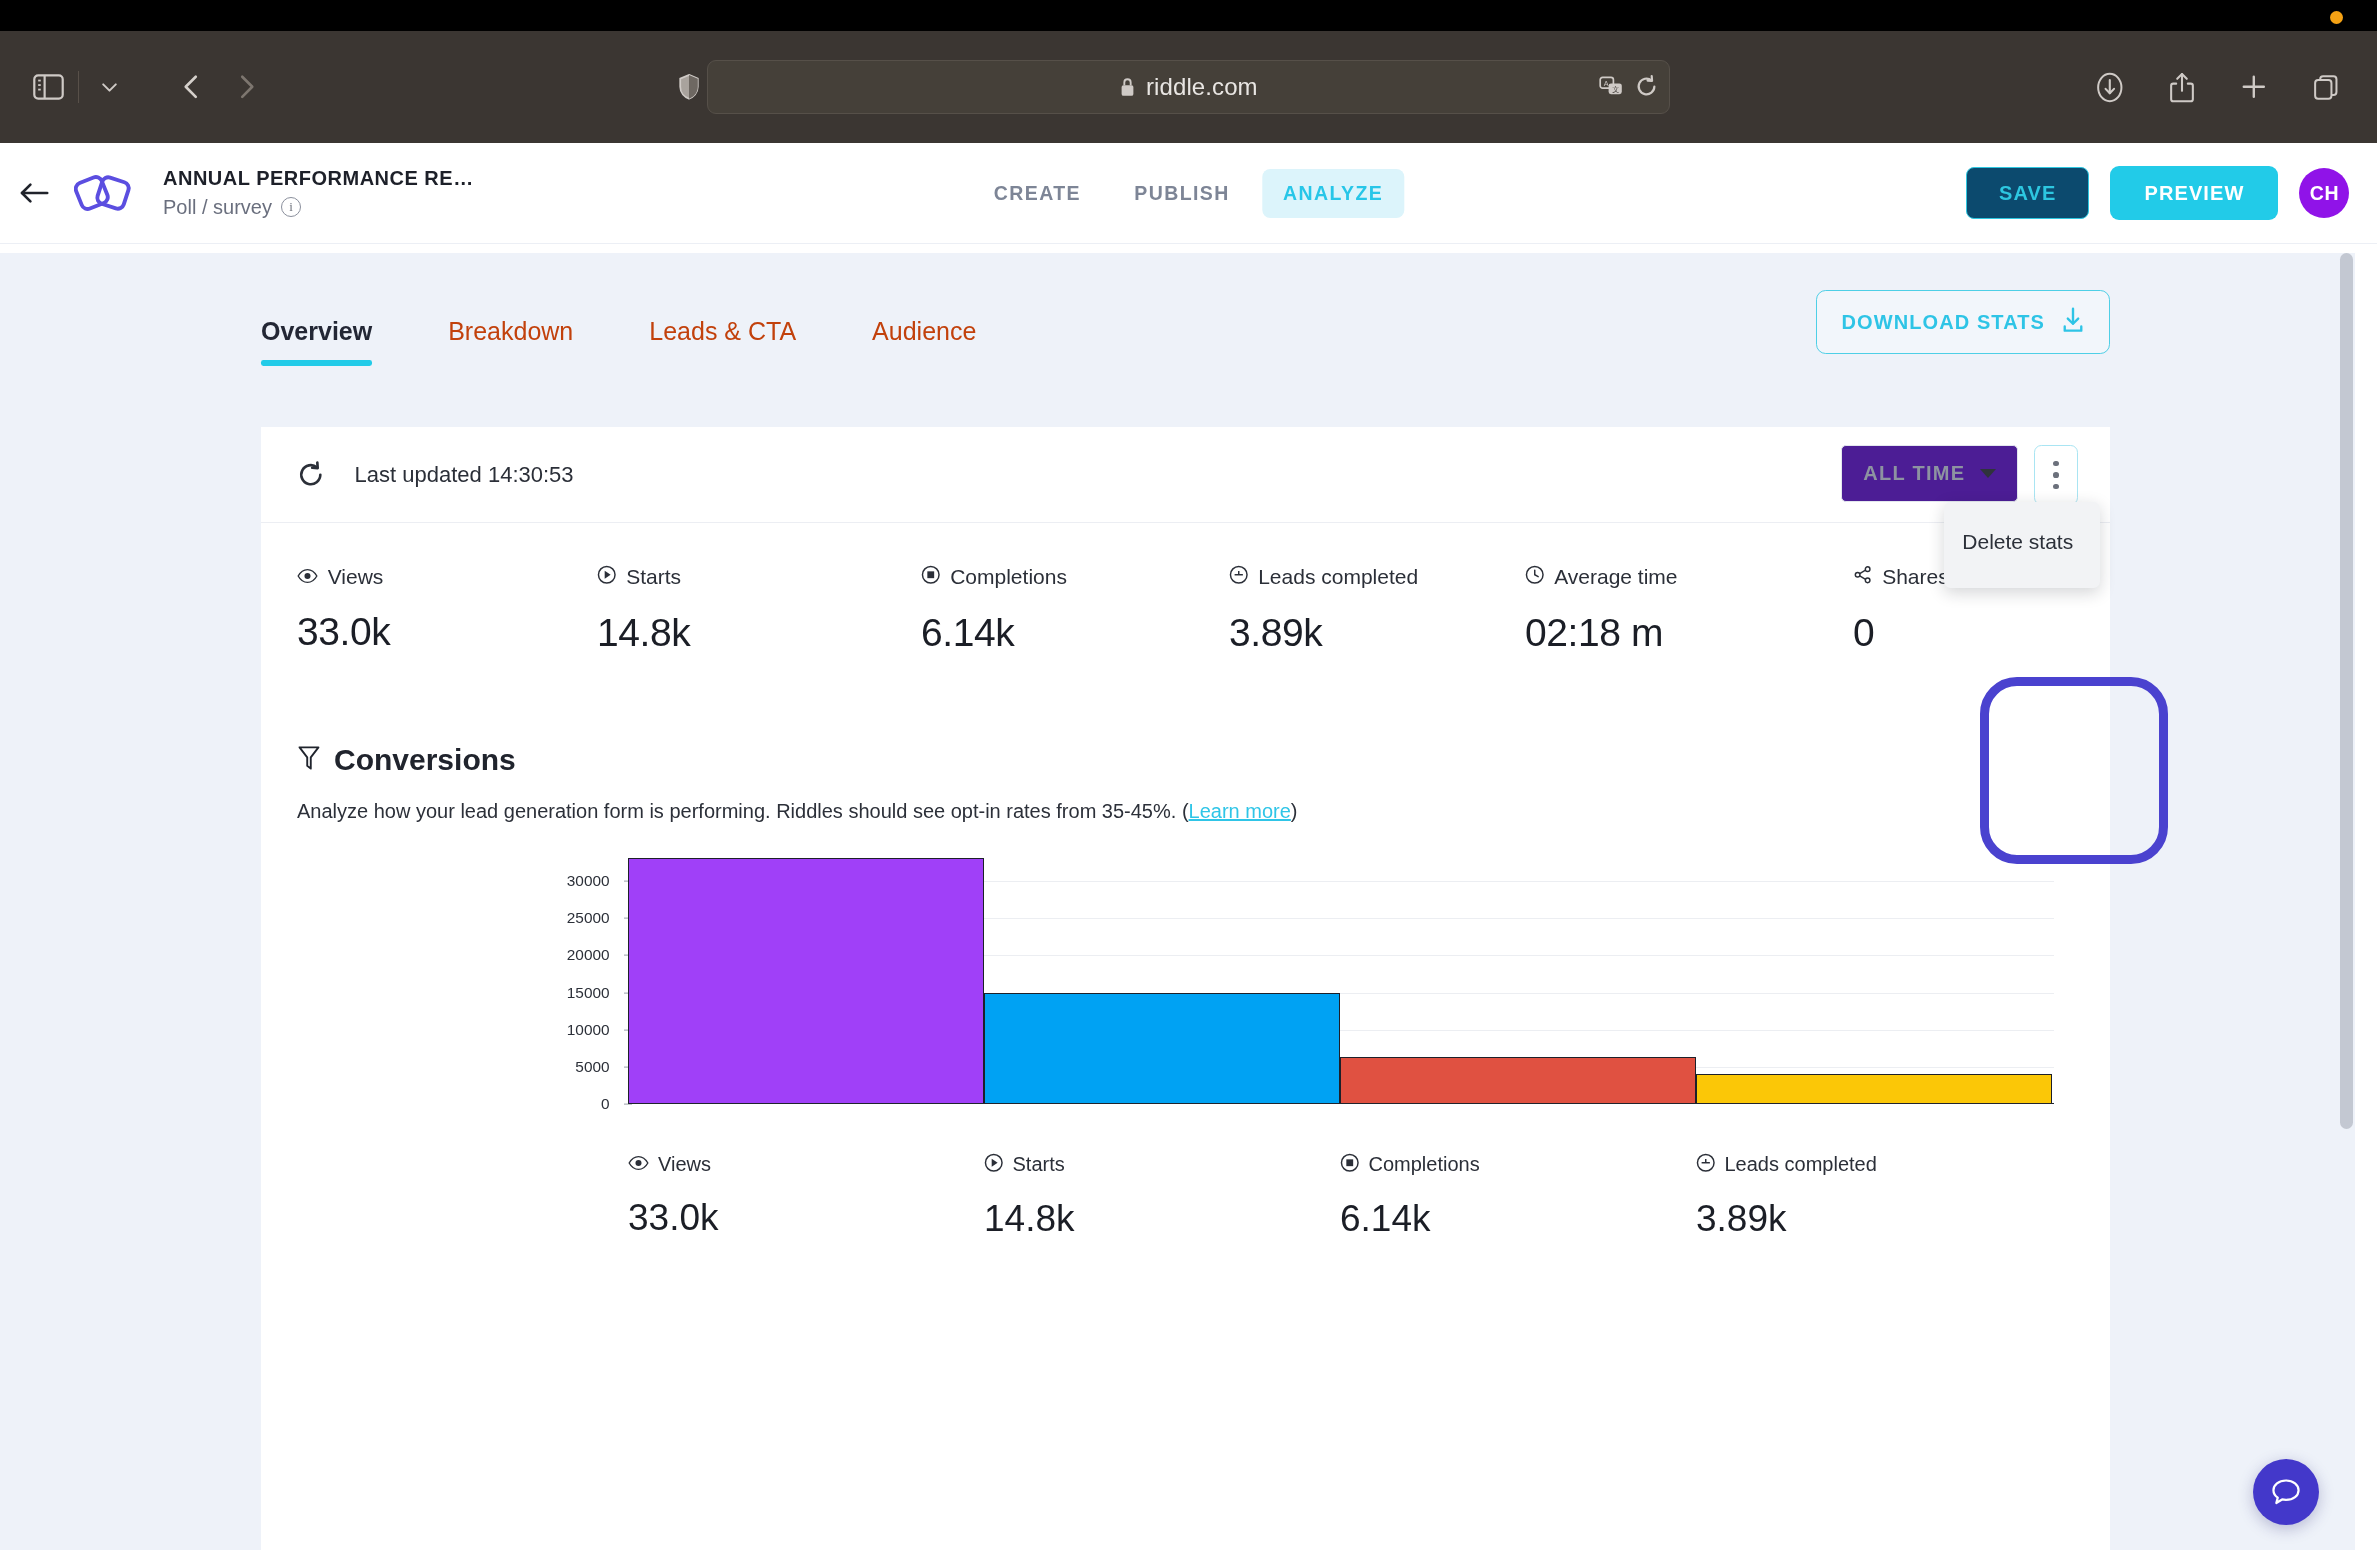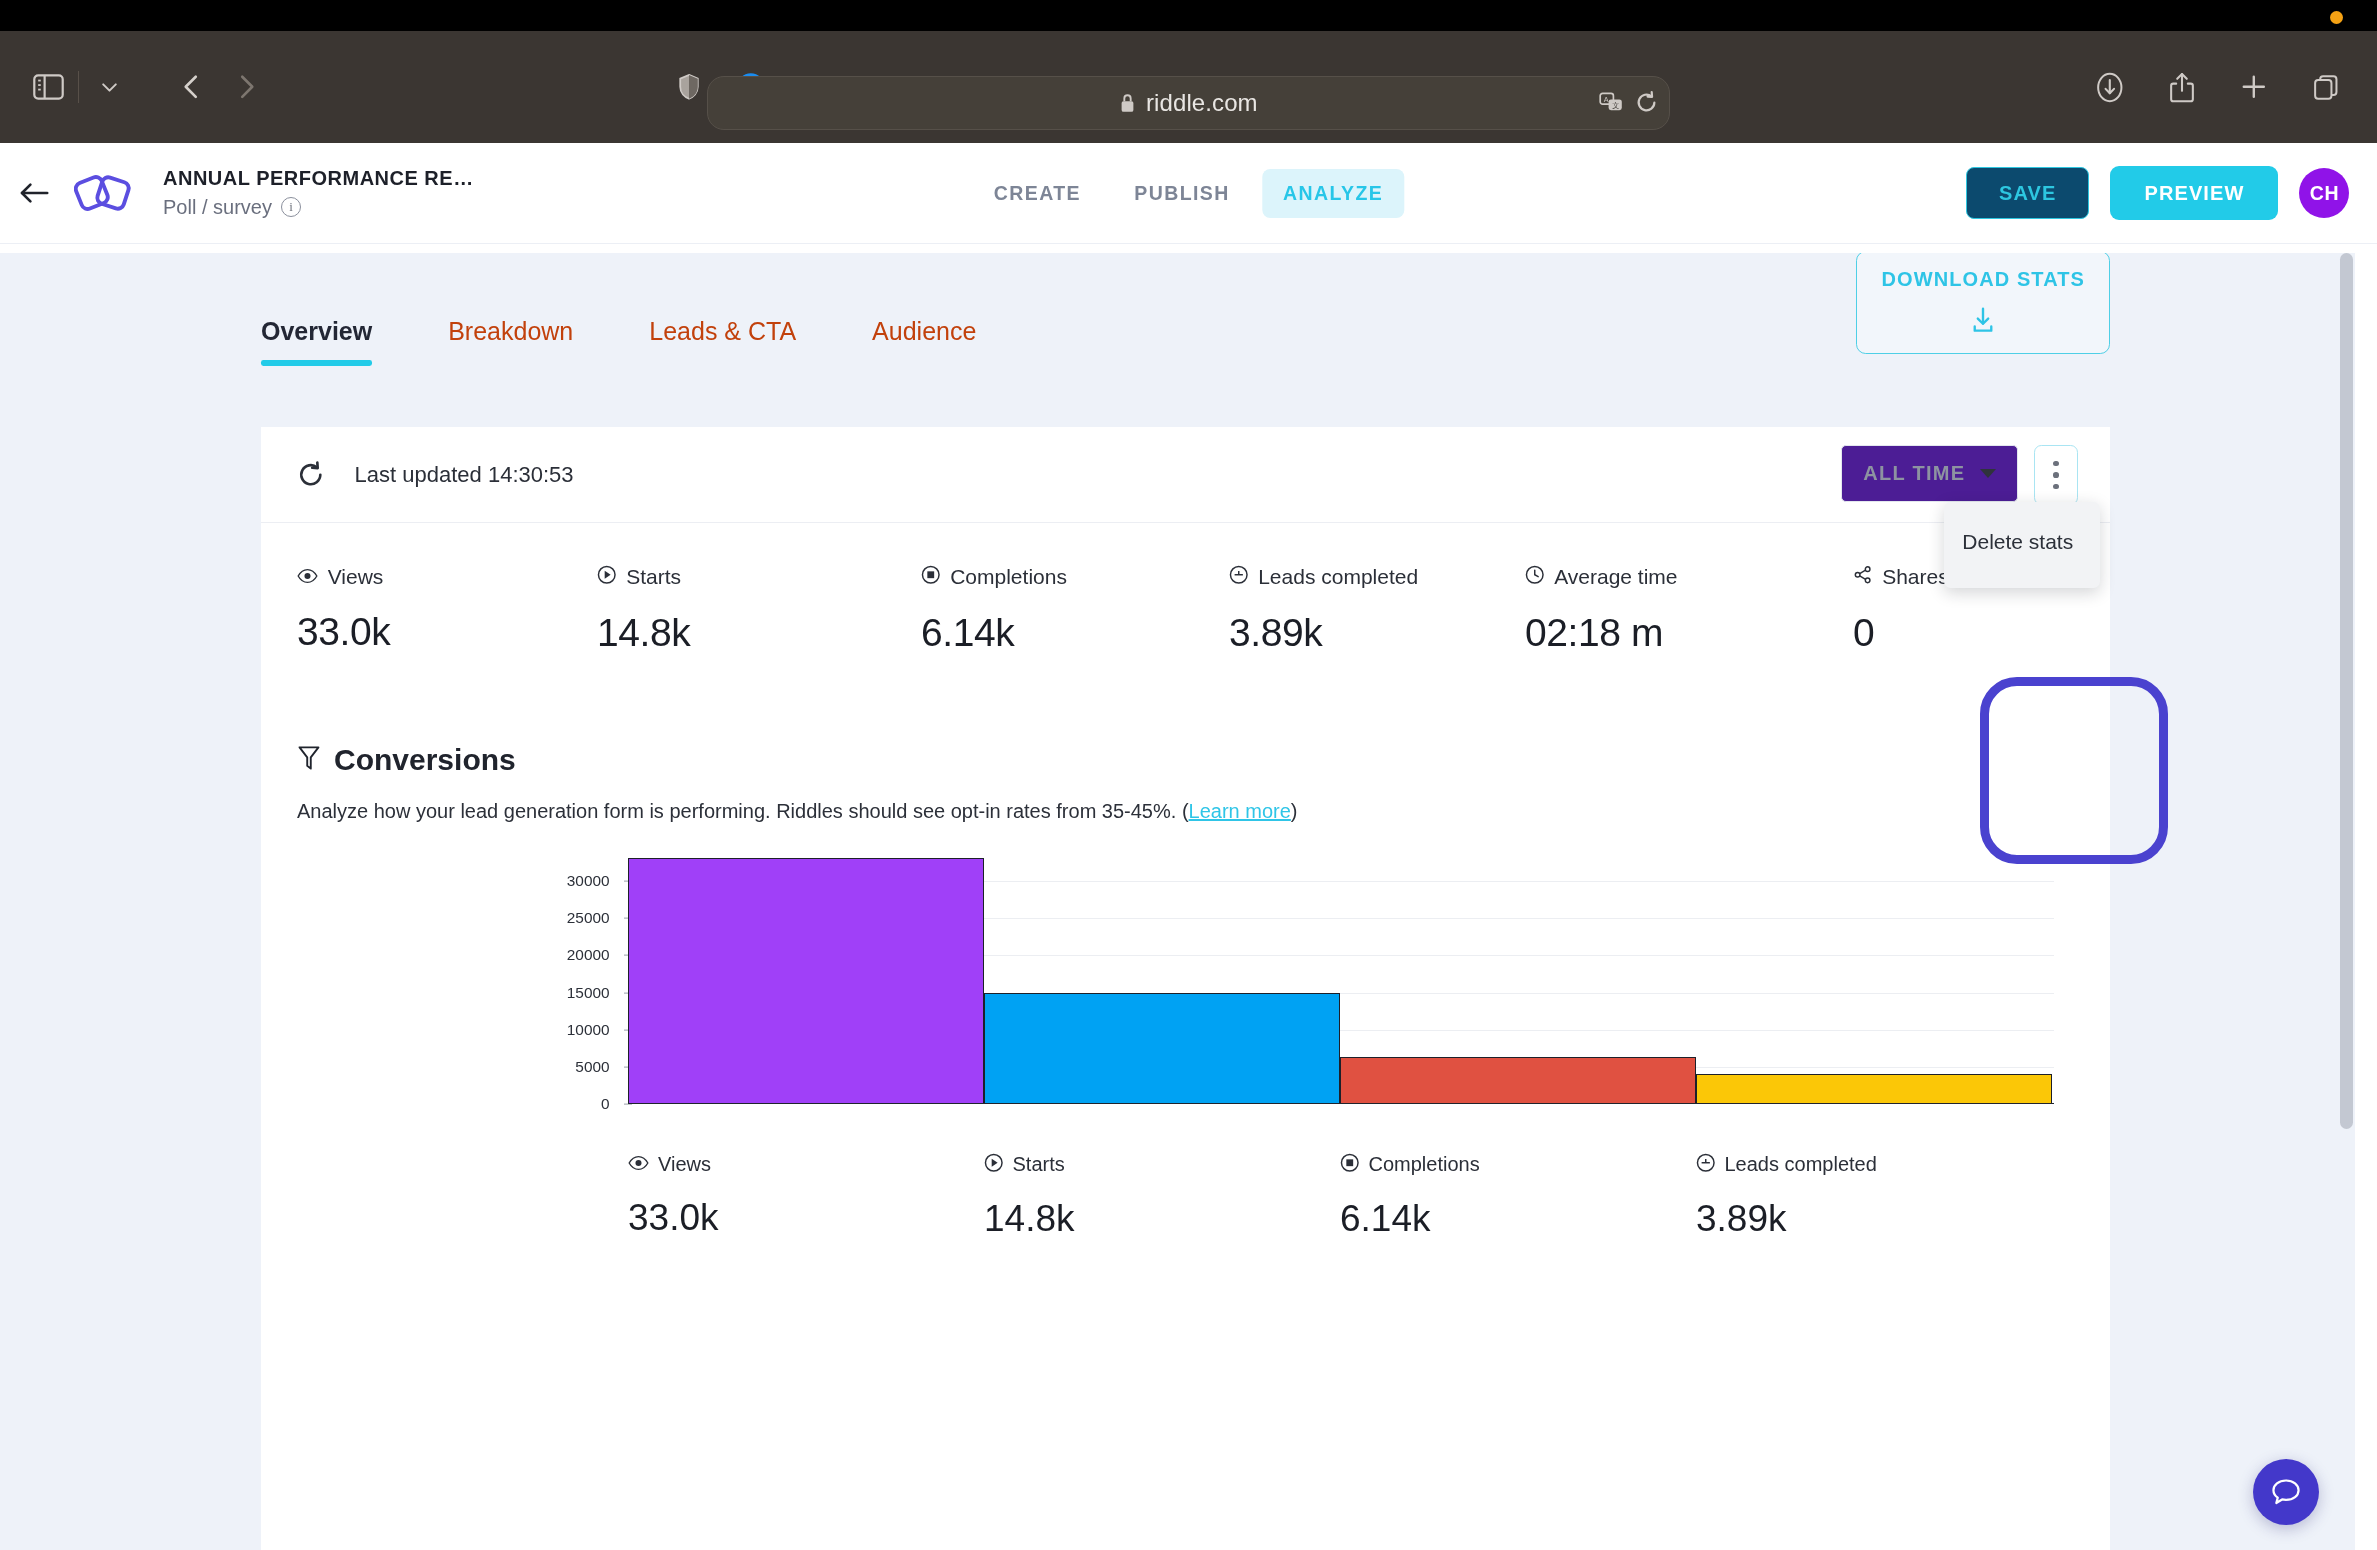--- a/index.html
+++ b/index.html
@@ -37,24 +37,23 @@
     width: 0.8px; height: 32px; background: #585049; margin: 0 3.2px;
   }
   .bb-shield { margin-left: 389px; }
   .bb-extension { margin-left: 8px; }
 
   .urlbar {
     position: absolute; left: 707px; top: 29px;
     width: 963px; height: 54px;
     background: #454039;
     border: 0.8px solid #565049;
-    border-radius: 17px;
+    border-radius: 9px;
     display: flex; align-items: center; justify-content: center;
     gap: 9.7px;
-    margin-top: 16px;
   }
   .urlbar .lock { color: #d8d4d0; display: flex; }
   .urlbar .urltext {
     color: #e9e6e3; font-size: 24px; letter-spacing: 0.1px;
   }
   .urlbar-right {
     position: absolute; right: 11.4px; top: 0; height: 54px;
     display: flex; align-items: center; gap: 11.4px;
   }
   .bb-right {
@@ -131,21 +130,21 @@
   .tab.active { color: #232735; font-weight: bold; }
   .tab.active::after {
     content: ""; position: absolute; left: 0; bottom: 0;
     width: 100%; height: 5.7px; background: #22cbe8; border-radius: 2.4px;
   }
   .btn-download {
     position: absolute; right: 0; bottom: 11.4px;
     border: 1.6px solid #4ecfe6; background: #f2f6fb; color: #2ec4e6;
     border-radius: 9.7px; padding: 15.4px 24px;
     font-size: 20px; font-weight: bold; letter-spacing: 1.1px;
-    display: flex; align-items: center; gap: 16px; flex-direction: column;
+    display: flex; align-items: center; gap: 16px;
   }
 
   
   .card {
     position: absolute; top: 174px; left: 261px;
     width: 1849px; height: 1135px;
     background: #ffffff;
   }
   .card-topbar {
     height: 96px; border-bottom: 0.8px solid #eceef3;

